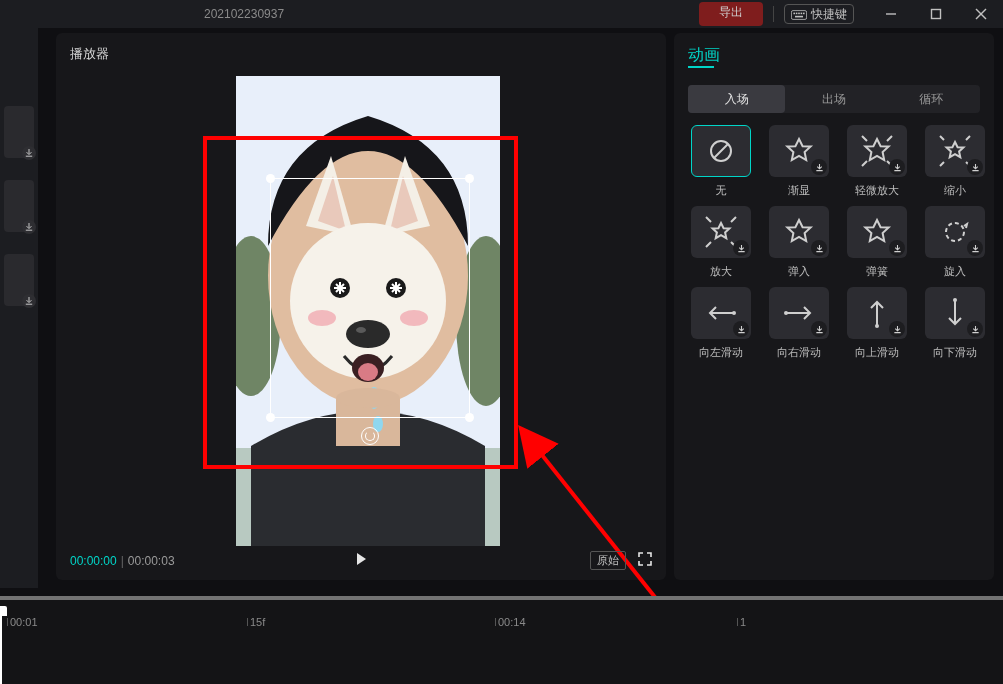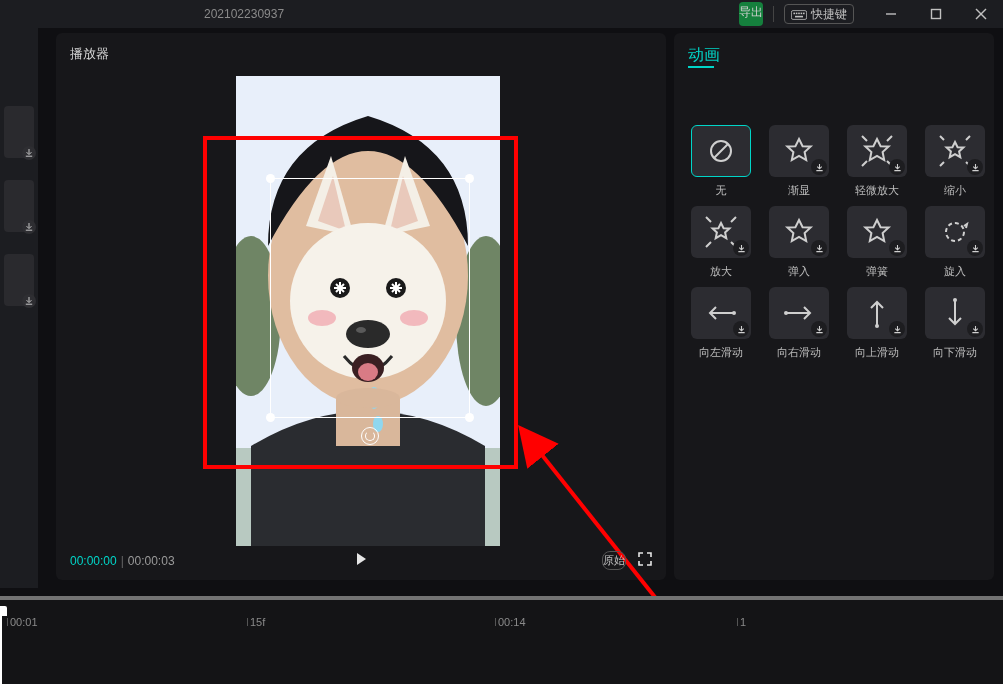--- a/index.html
+++ b/index.html
@@ -30,24 +30,24 @@
     margin-left: 24px;
   }
   .titlebar-right {
     position: absolute;
     right: 0;
     display: flex;
     align-items: center;
     height: 28px;
   }
   .export-btn {
-    background: #15803d;
+    background: #7f1d1d;
     color: #d0d0d0;
     border-radius: 4px;
-    padding: 2px 0;
+    padding: 2px 20px;
     height: 24px;
     line-height: 16px;
     font-size: 12px;
     cursor: pointer;
   }
   .divider-v {
     width: 1px; height: 16px;
     background: #444;
     margin: 0 10px;
   }
@@ -190,22 +190,22 @@
     position: absolute;
     left: 50%; transform: translateX(-50%);
     cursor: pointer;
   }
   .play-btn svg { width: 14px; height: 14px; fill: #e6e6e6; }
   .ratio-btn {
     margin-left: auto;
     border: 1px solid #555;
     color: #c0c0c0;
     font-size: 11px;
-    padding: 1px 0;
-    border-radius: 8px;
+    padding: 1px 6px;
+    border-radius: 2px;
     cursor: pointer;
     font-family: Liberation Mono, monospace;
   }
   .fullscreen-btn {
     margin-left: 12px;
     cursor: pointer;
   }
   .fullscreen-btn svg { width: 14px; height: 14px; stroke: #e6e6e6; fill:none; stroke-width:1.6; }
 
   
@@ -486,20 +486,25 @@
           <path d="M1 5V1h4M13 5V1h-4M1 9v4h4M13 9v4h-4"></path>
         </svg>
     </div>
   </div>
 </div>
 
 <div class="anim-panel">
   <div class="anim-title">动画</div>
   <div class="anim-title-underline"></div>
 
+  <div class="anim-tabs">
+    <div class="anim-tab active">入场</div>
+    <div class="anim-tab">出场</div>
+    <div class="anim-tab">循环</div>
+  </div>
 
   <div class="anim-grid" id="animGrid">
       <div class="anim-item">
         <div class="anim-thumb selected">
           <svg viewBox="0 0 34 34">
             <use href="#ic-none"></use>
           </svg>
         </div>
         <div class="anim-label">无</div>
       </div>

